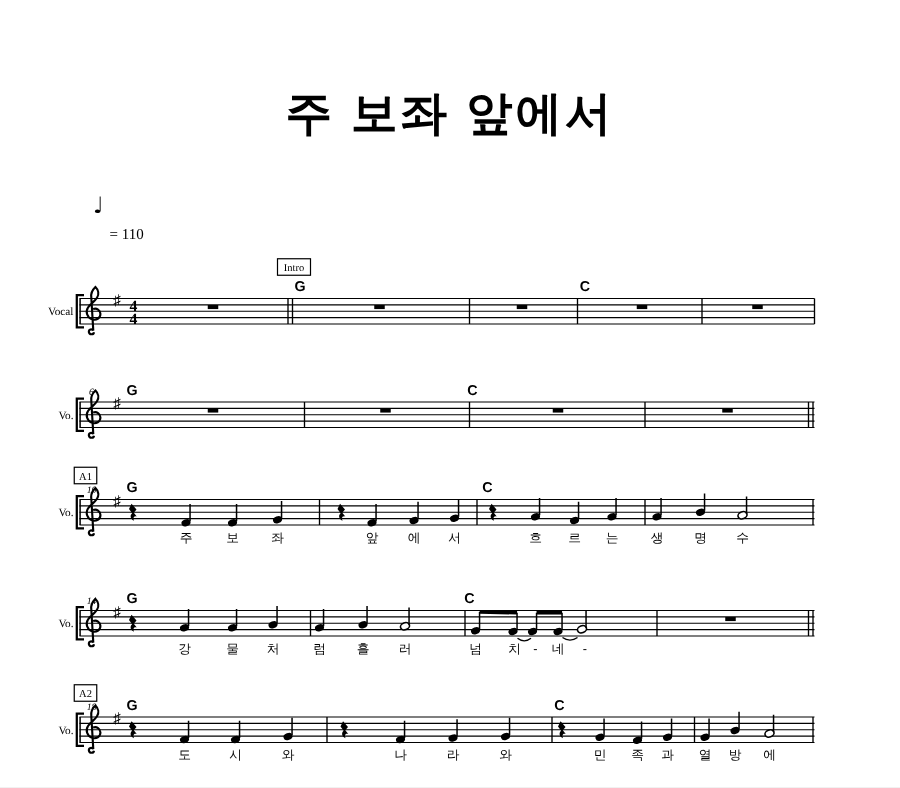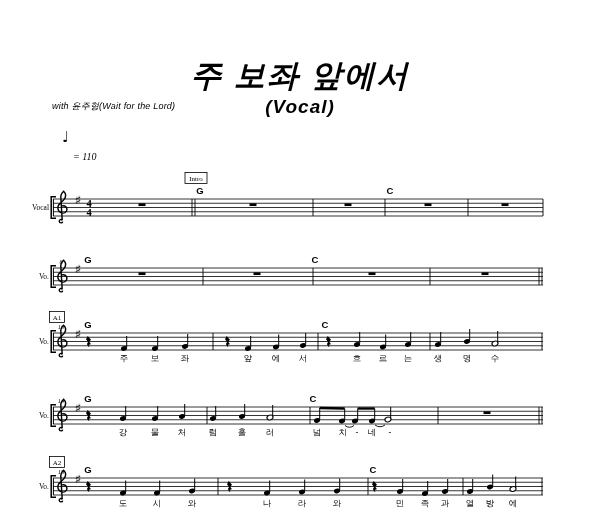--- a/index.html
+++ b/index.html
@@ -1,20 +1,20 @@
 <!DOCTYPE html>
 <html><head>
 <meta charset="utf-8">
 <style>
   html,body{margin:0;padding:0;background:#e8e8e8;}
   .page{
     position:relative;width:600px;height:525px;background:#ffffff;
     overflow:hidden;font-family:"Liberation Sans",sans-serif;color:#000;
   }
-  .abs{position:absolute;font-style:italic;}
+  .abs{position:absolute;}
   .title{
     top:59px;left:0;width:600px;text-align:center;
     font-size:31px;font-weight:bold;letter-spacing:2px;line-height:34px;
   }
   .subtitle{
     top:95px;left:0;width:600px;text-align:center;
     font-size:19px;font-weight:600;letter-spacing:1px;line-height:24px;
   }
   .album{
     top:101px;left:52px;font-size:9px;line-height:10.5px;letter-spacing:0.2px;
@@ -29,24 +29,22 @@
   .credits{
     top:126px;right:45px;text-align:right;font-size:9.5px;line-height:10px;letter-spacing:0.3px;
   }
   svg{position:absolute;left:0;top:0;}
 </style>
 </head>
 <body>
 
 <div class="page">
   <div class="abs title">주 보좌 앞에서</div>
-  <div class="abs subtitle">(Vocal)</div>
 
   <div class="abs album">
-    <div>with 윤주형(Wait for the Lord)</div>
   </div>
 
   <div class="abs tempo">
     <span class="note">♩</span>
     <span class="val">= 110</span>
   </div>
 
 
   <svg id="score-svg" width="600" height="525" viewBox="0 0 600 525">
       <line x1="53" y1="199" x2="543" y2="199" stroke="#000" stroke-width="0.8"></line>

